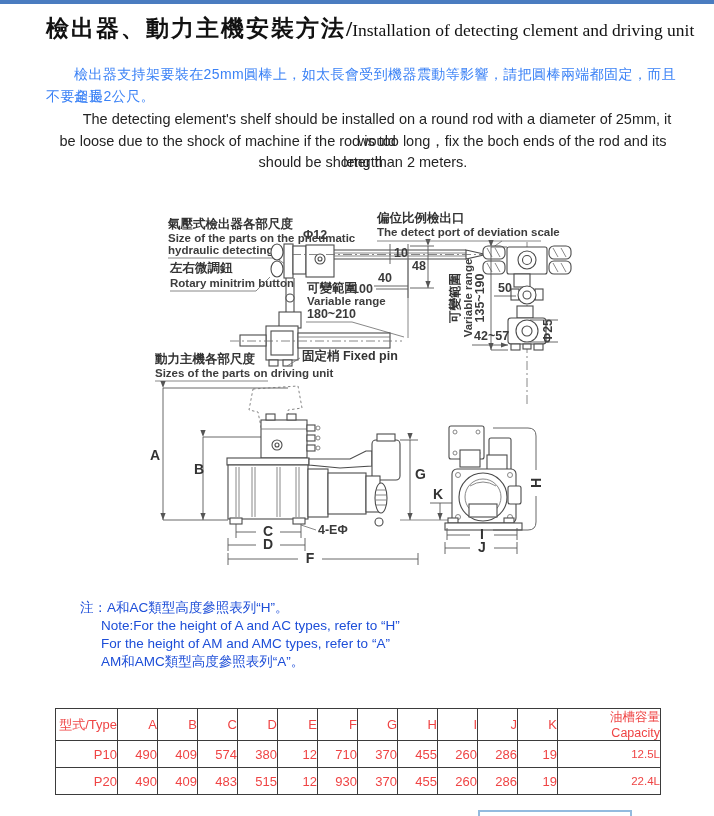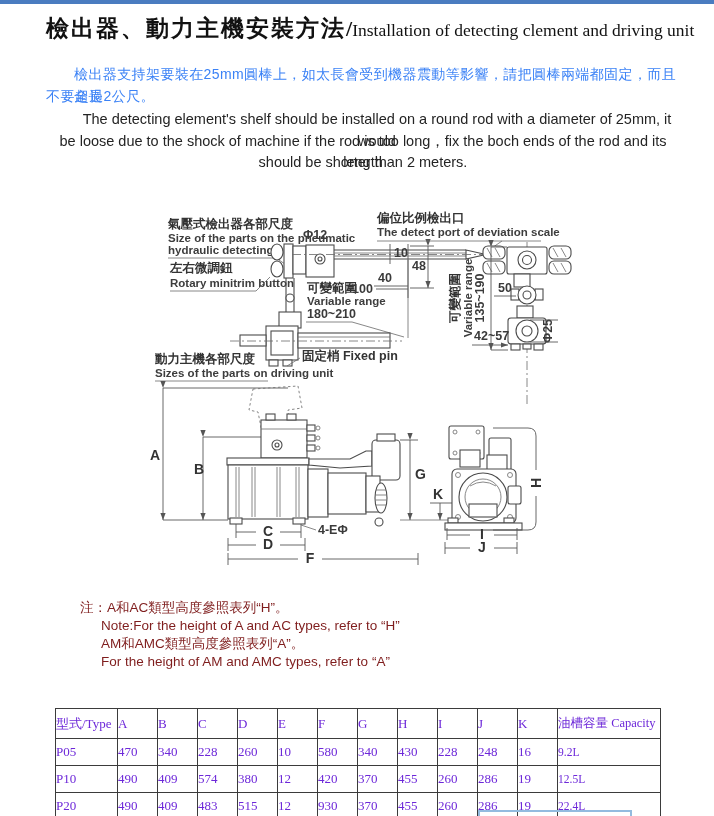--- a/index.html
+++ b/index.html
@@ -23,28 +23,28 @@
   .lnf{stroke:#4b4b4b;stroke-width:1.1;fill:#fff;}
   .thin{stroke:#6a6a6a;stroke-width:.8;fill:none;}
   .dimln{stroke:#585858;stroke-width:.9;fill:none;}
   .dash{stroke:#777;stroke-width:.9;fill:none;stroke-dasharray:2.5 2.5;}
   .cl{stroke:#6a6a6a;stroke-width:.8;fill:none;stroke-dasharray:9 3 2 3;}
   text{fill:#333;}
   .tzh{font-family:"Liberation Sans",sans-serif;font-size:12.5px;font-weight:bold;}
   .ten{font-family:"Liberation Sans",sans-serif;font-size:11.5px;font-weight:600;fill:#3d3d3d;}
   .td{font-family:"Liberation Sans",sans-serif;font-size:12.5px;font-weight:600;fill:#3a3a3a;}
   .tL{font-family:"Liberation Sans",sans-serif;font-size:14px;font-weight:bold;fill:#333;}
-  .notes{position:absolute;left:80px;top:599px;font-size:13.5px;color:#7f1d1d;}
+  .notes{position:absolute;left:80px;top:599px;font-size:13.5px;color:#1d4ed8;}
   .notes .nline{height:18px;line-height:18px;white-space:nowrap;}
   .notes .nind{padding-left:21px;}
   
   .spec{position:absolute;left:55px;top:708px;}
   table{border-collapse:collapse;table-layout:fixed;width:605px;}
-  th,td{border:1px solid #3b3b3b;text-align:left;vertical-align:middle;
-        font-weight:normal;font-size:13px;color:#6d28d9;padding:0;font-family:Liberation Serif, serif;}
+  th,td{border:1px solid #3b3b3b;text-align:right;vertical-align:middle;
+        font-weight:normal;font-size:13px;color:#ef4444;padding:0;}
   thead th{height:29px;}
   tbody td{height:26px;}
   td.cap{font-size:11.5px;}
   th.cap{font-size:12.5px;}
   .partialbox{position:absolute;left:478px;top:810px;width:150px;height:12px;
               border:2px solid #93bbdf;background:transparent;}
 </style>
 </head>
 <body>
 
@@ -272,22 +272,22 @@
       <line class="dimln" x1="517" y1="344" x2="517" y2="356"></line>
       <path class="dimln" d="M445,350 L470,350 M494,350 L517,350"></path>
       <text class="tL" x="482" y="354" text-anchor="middle">J</text>
     </g>
   </svg>
   </div>
 
   <div class="notes">
     <div class="nline">注：A和AC類型高度參照表列“H”。</div>
     <div class="nline nind">Note:For the height of A and AC types, refer to “H”</div>
+    <div class="nline nind">For the height of AM and AMC types, refer to  “A”</div>
     <div class="nline nind">AM和AMC類型高度參照表列“A”。</div>
-    <div class="nline nind">For the height of AM and AMC types, refer to  “A”</div>
   </div>
 
   <div class="spec">
     <table>
       <colgroup>
         <col style="width:62px">
           <col style="width:40px">
           <col style="width:40px">
           <col style="width:40px">
         <col style="width:40px">
@@ -312,42 +312,27 @@
           <th>G</th>
           <th>H</th>
           <th>I</th>
           <th>J</th>
           <th>K</th>
           <th class="cap">油槽容量 Capacity</th>
         </tr>
       </thead>
       <tbody>
         <tr>
-          <td>P05</td>
-          <td>470</td>
-          <td>340</td>
-          <td>228</td>
-          <td>260</td>
-          <td>10</td>
-          <td>580</td>
-          <td>340</td>
-          <td>430</td>
-          <td>228</td>
-          <td>248</td>
-          <td>16</td>
-          <td class="cap">9.2L</td>
-        </tr>
-        <tr>
           <td>P10</td>
           <td>490</td>
           <td>409</td>
           <td>574</td>
           <td>380</td>
           <td>12</td>
-          <td>420</td>
+          <td>710</td>
           <td>370</td>
           <td>455</td>
           <td>260</td>
           <td>286</td>
           <td>19</td>
           <td class="cap">12.5L</td>
         </tr>
         <tr>
           <td>P20</td>
           <td>490</td>

